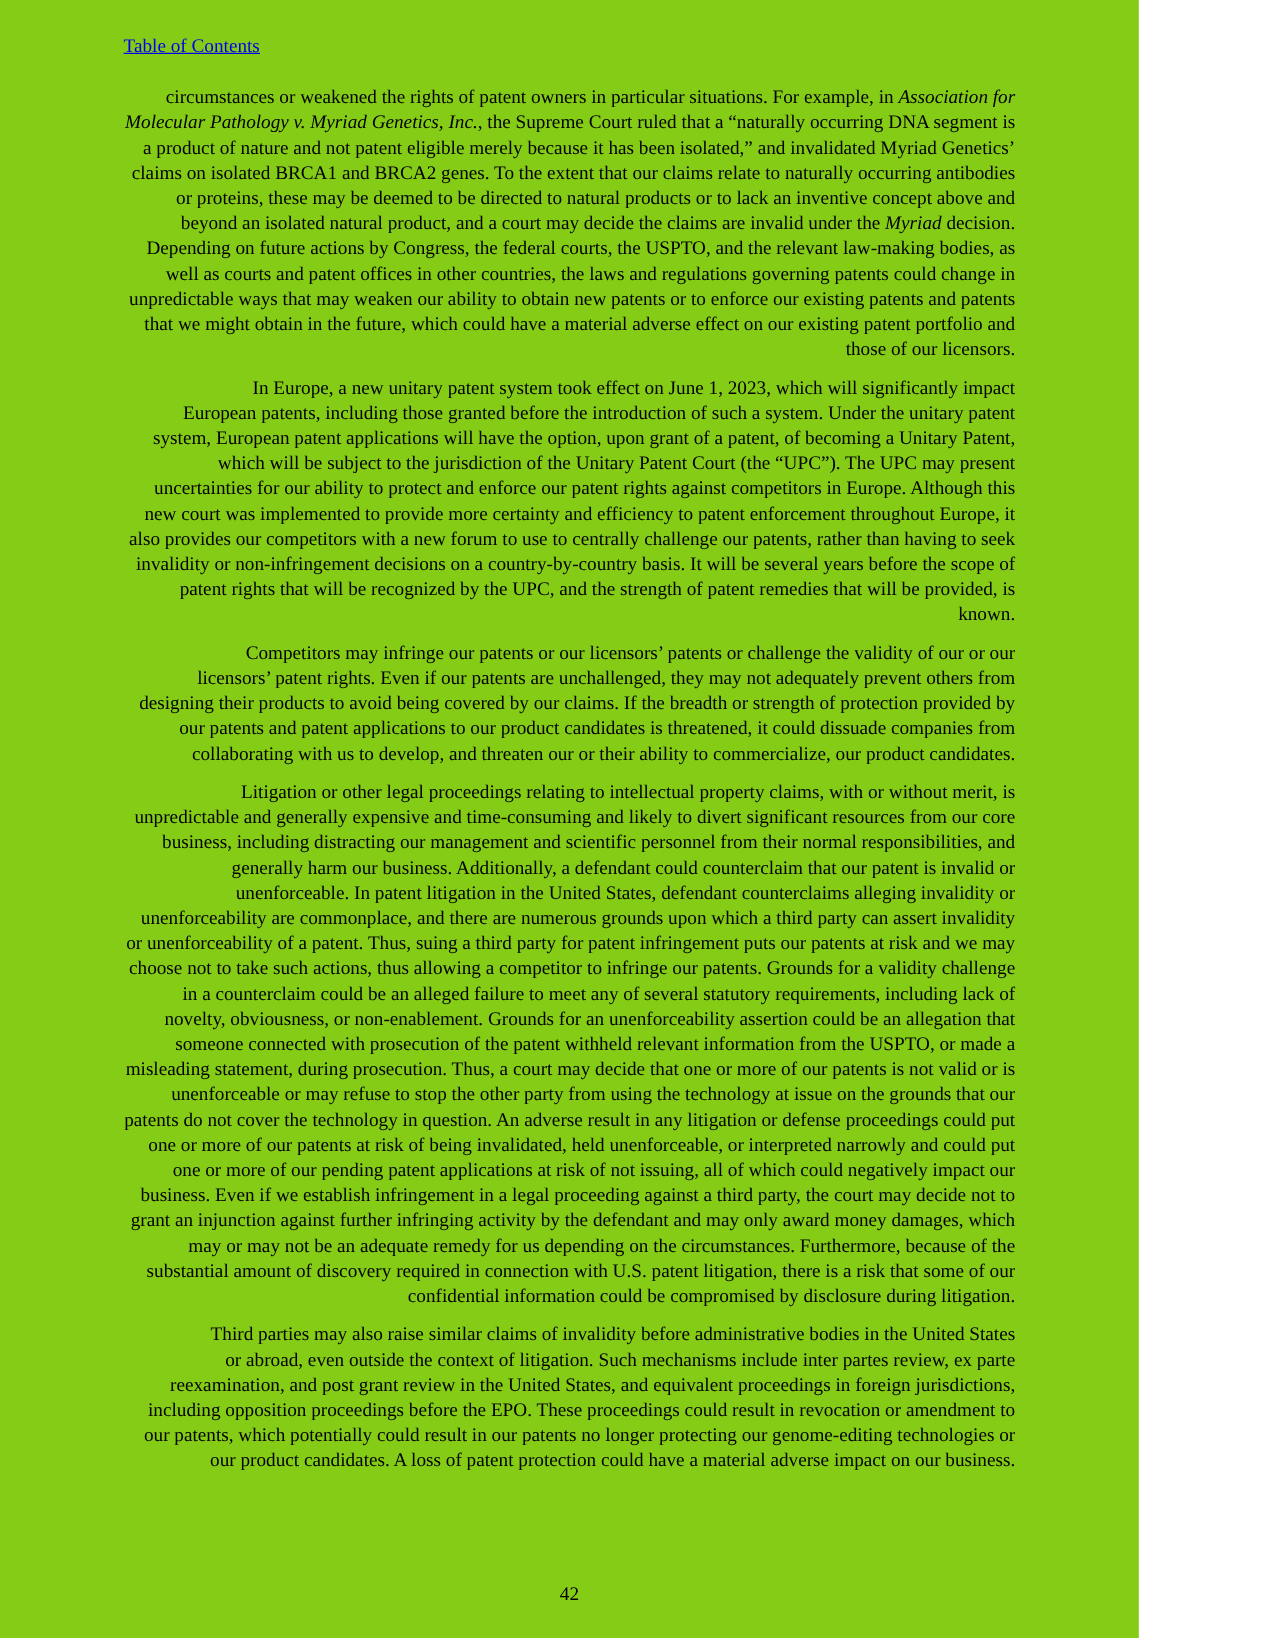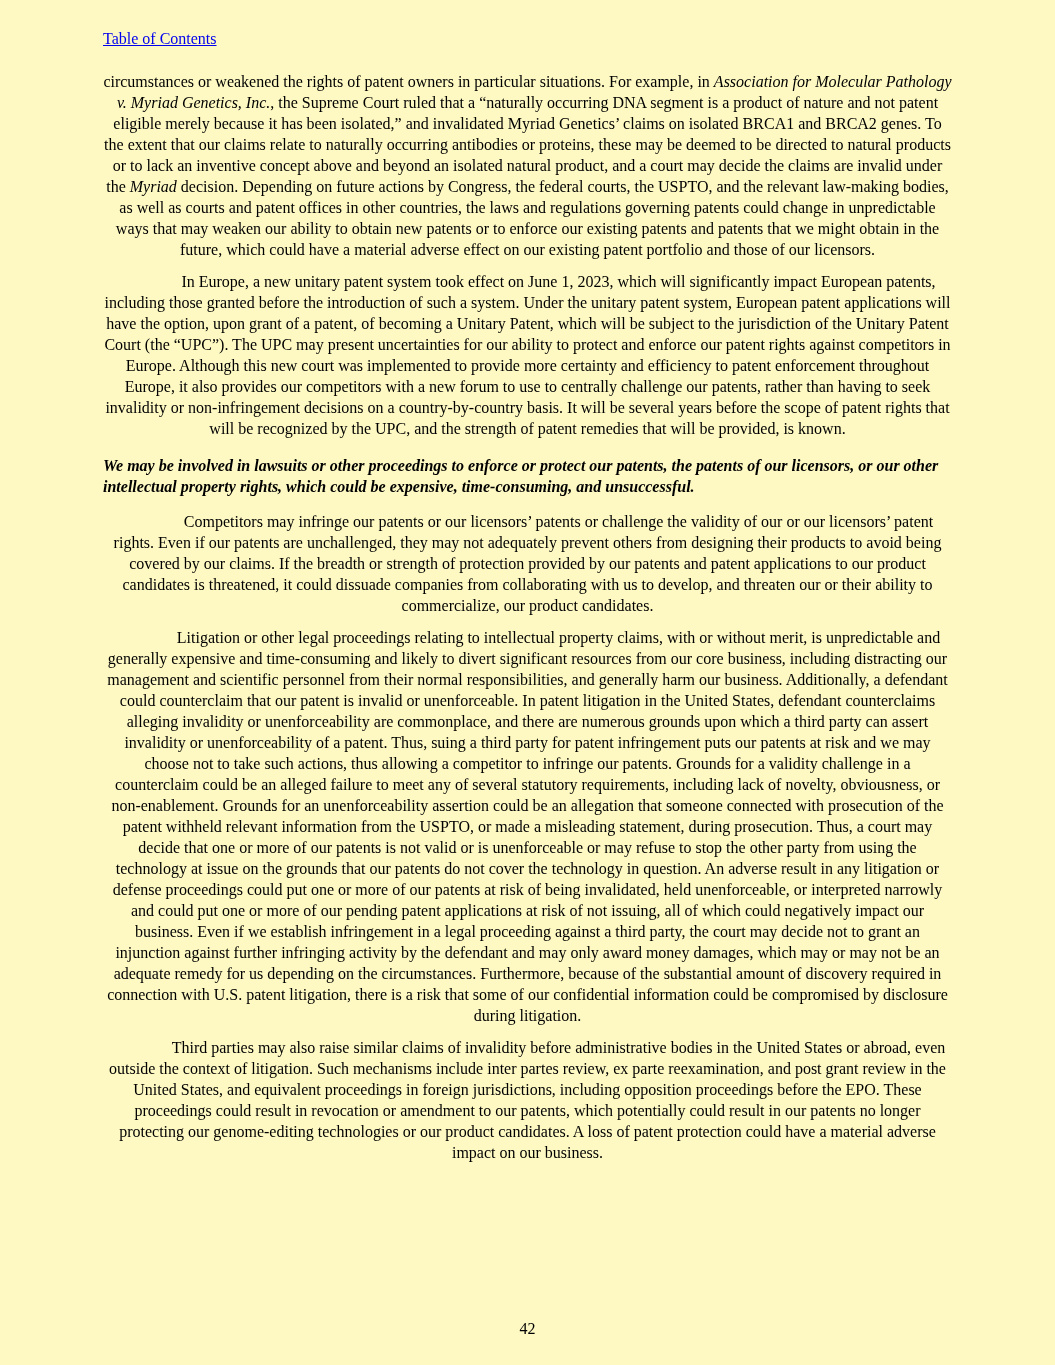--- a/index.html
+++ b/index.html
@@ -2,41 +2,41 @@
 <html><head>
 <meta charset="utf-8">
 <style>
   html, body {
     margin: 0;
     padding: 0;
     background: #ffffff;
   }
   .page {
     position: relative;
-    width: 1055px;
+    width: 949px;
     height: 1365px;
     box-sizing: border-box;
-    background: #fef9c3;
+    background: #84cc16;
     padding: 28px 103px 0 103px;
     font-family: "Liberation Serif", "DejaVu Serif", serif;
     font-size: 16px;
     line-height: 21px;
     color: #000000;
     overflow: hidden;
   }
   .toc-link {
     display: inline-block;
     color: #0000EE;
     text-decoration: underline;
     margin-bottom: 22px;
     cursor: pointer;
   }
   .para {
     margin: 0 0 11px 0;
-    text-align: center;
+    text-align: right;
   }
   .para.indent {
     text-indent: 62px;
   }
   .heading {
     font-weight: bold;
     font-style: italic;
     font-size: 16px;
     line-height: 21px;
     margin: 16px 0 14px 0;
@@ -57,21 +57,20 @@
 <body>
 
 <div class="page">
 
   <a href="#" class="toc-link">Table of Contents</a>
 
   <p class="para"><span>circumstances or weakened the rights of patent owners in particular situations. For example, in </span><em class="case-cite">Association for Molecular Pathology v. Myriad Genetics, Inc.</em><span>, the Supreme Court ruled that a “naturally occurring DNA segment is a product of nature and not patent eligible merely because it has been isolated,” and invalidated Myriad Genetics’ claims on isolated BRCA1 and BRCA2 genes. To the extent that our claims relate to naturally occurring antibodies or proteins, these may be deemed to be directed to natural products or to lack an inventive concept above and beyond an isolated natural product, and a court may decide the claims are invalid under the </span><em class="case-cite">Myriad</em><span> decision. Depending on future actions by Congress, the federal courts, the USPTO, and the relevant law-making bodies, as well as courts and patent offices in other countries, the laws and regulations governing patents could change in unpredictable ways that may weaken our ability to obtain new patents or to enforce our existing patents and patents that we might obtain in the future, which could have a material adverse effect on our existing patent portfolio and those of our licensors.</span></p>
 
   <p class="para indent">In Europe, a new unitary patent system took effect on June 1, 2023, which will significantly impact European patents, including those granted before the introduction of such a system. Under the unitary patent system, European patent applications will have the option, upon grant of a patent, of becoming a Unitary Patent, which will be subject to the jurisdiction of the Unitary Patent Court (the “UPC”). The UPC may present uncertainties for our ability to protect and enforce our patent rights against competitors in Europe. Although this new court was implemented to provide more certainty and efficiency to patent enforcement throughout Europe, it also provides our competitors with a new forum to use to centrally challenge our patents, rather than having to seek invalidity or non-infringement decisions on a country-by-country basis. It will be several years before the scope of patent rights that will be recognized by the UPC, and the strength of patent remedies that will be provided, is known.</p>
 
-  <h3 class="heading">We may be involved in lawsuits or other proceedings to enforce or protect our patents, the patents of our licensors, or our other intellectual property rights, which could be expensive, time-consuming, and unsuccessful.</h3>
 
   <p class="para indent">Competitors may infringe our patents or our licensors’ patents or challenge the validity of our or our licensors’ patent rights. Even if our patents are unchallenged, they may not adequately prevent others from designing their products to avoid being covered by our claims. If the breadth or strength of protection provided by our patents and patent applications to our product candidates is threatened, it could dissuade companies from collaborating with us to develop, and threaten our or their ability to commercialize, our product candidates.</p>
 
   <p class="para indent">Litigation or other legal proceedings relating to intellectual property claims, with or without merit, is unpredictable and generally expensive and time-consuming and likely to divert significant resources from our core business, including distracting our management and scientific personnel from their normal responsibilities, and generally harm our business. Additionally, a defendant could counterclaim that our patent is invalid or unenforceable. In patent litigation in the United States, defendant counterclaims alleging invalidity or unenforceability are commonplace, and there are numerous grounds upon which a third party can assert invalidity or unenforceability of a patent. Thus, suing a third party for patent infringement puts our patents at risk and we may choose not to take such actions, thus allowing a competitor to infringe our patents. Grounds for a validity challenge in a counterclaim could be an alleged failure to meet any of several statutory requirements, including lack of novelty, obviousness, or non-enablement. Grounds for an unenforceability assertion could be an allegation that someone connected with prosecution of the patent withheld relevant information from the USPTO, or made a misleading statement, during prosecution. Thus, a court may decide that one or more of our patents is not valid or is unenforceable or may refuse to stop the other party from using the technology at issue on the grounds that our patents do not cover the technology in question. An adverse result in any litigation or defense proceedings could put one or more of our patents at risk of being invalidated, held unenforceable, or interpreted narrowly and could put one or more of our pending patent applications at risk of not issuing, all of which could negatively impact our business. Even if we establish infringement in a legal proceeding against a third party, the court may decide not to grant an injunction against further infringing activity by the defendant and may only award money damages, which may or may not be an adequate remedy for us depending on the circumstances. Furthermore, because of the substantial amount of discovery required in connection with U.S. patent litigation, there is a risk that some of our confidential information could be compromised by disclosure during litigation.</p>
 
   <p class="para indent">Third parties may also raise similar claims of invalidity before administrative bodies in the United States or abroad, even outside the context of litigation. Such mechanisms include inter partes review, ex parte reexamination, and post grant review in the United States, and equivalent proceedings in foreign jurisdictions, including opposition proceedings before the EPO. These proceedings could result in revocation or amendment to our patents, which potentially could result in our patents no longer protecting our genome-editing technologies or our product candidates. A loss of patent protection could have a material adverse impact on our business.</p>
 
   <div class="page-number">42</div>
 
 </div>

